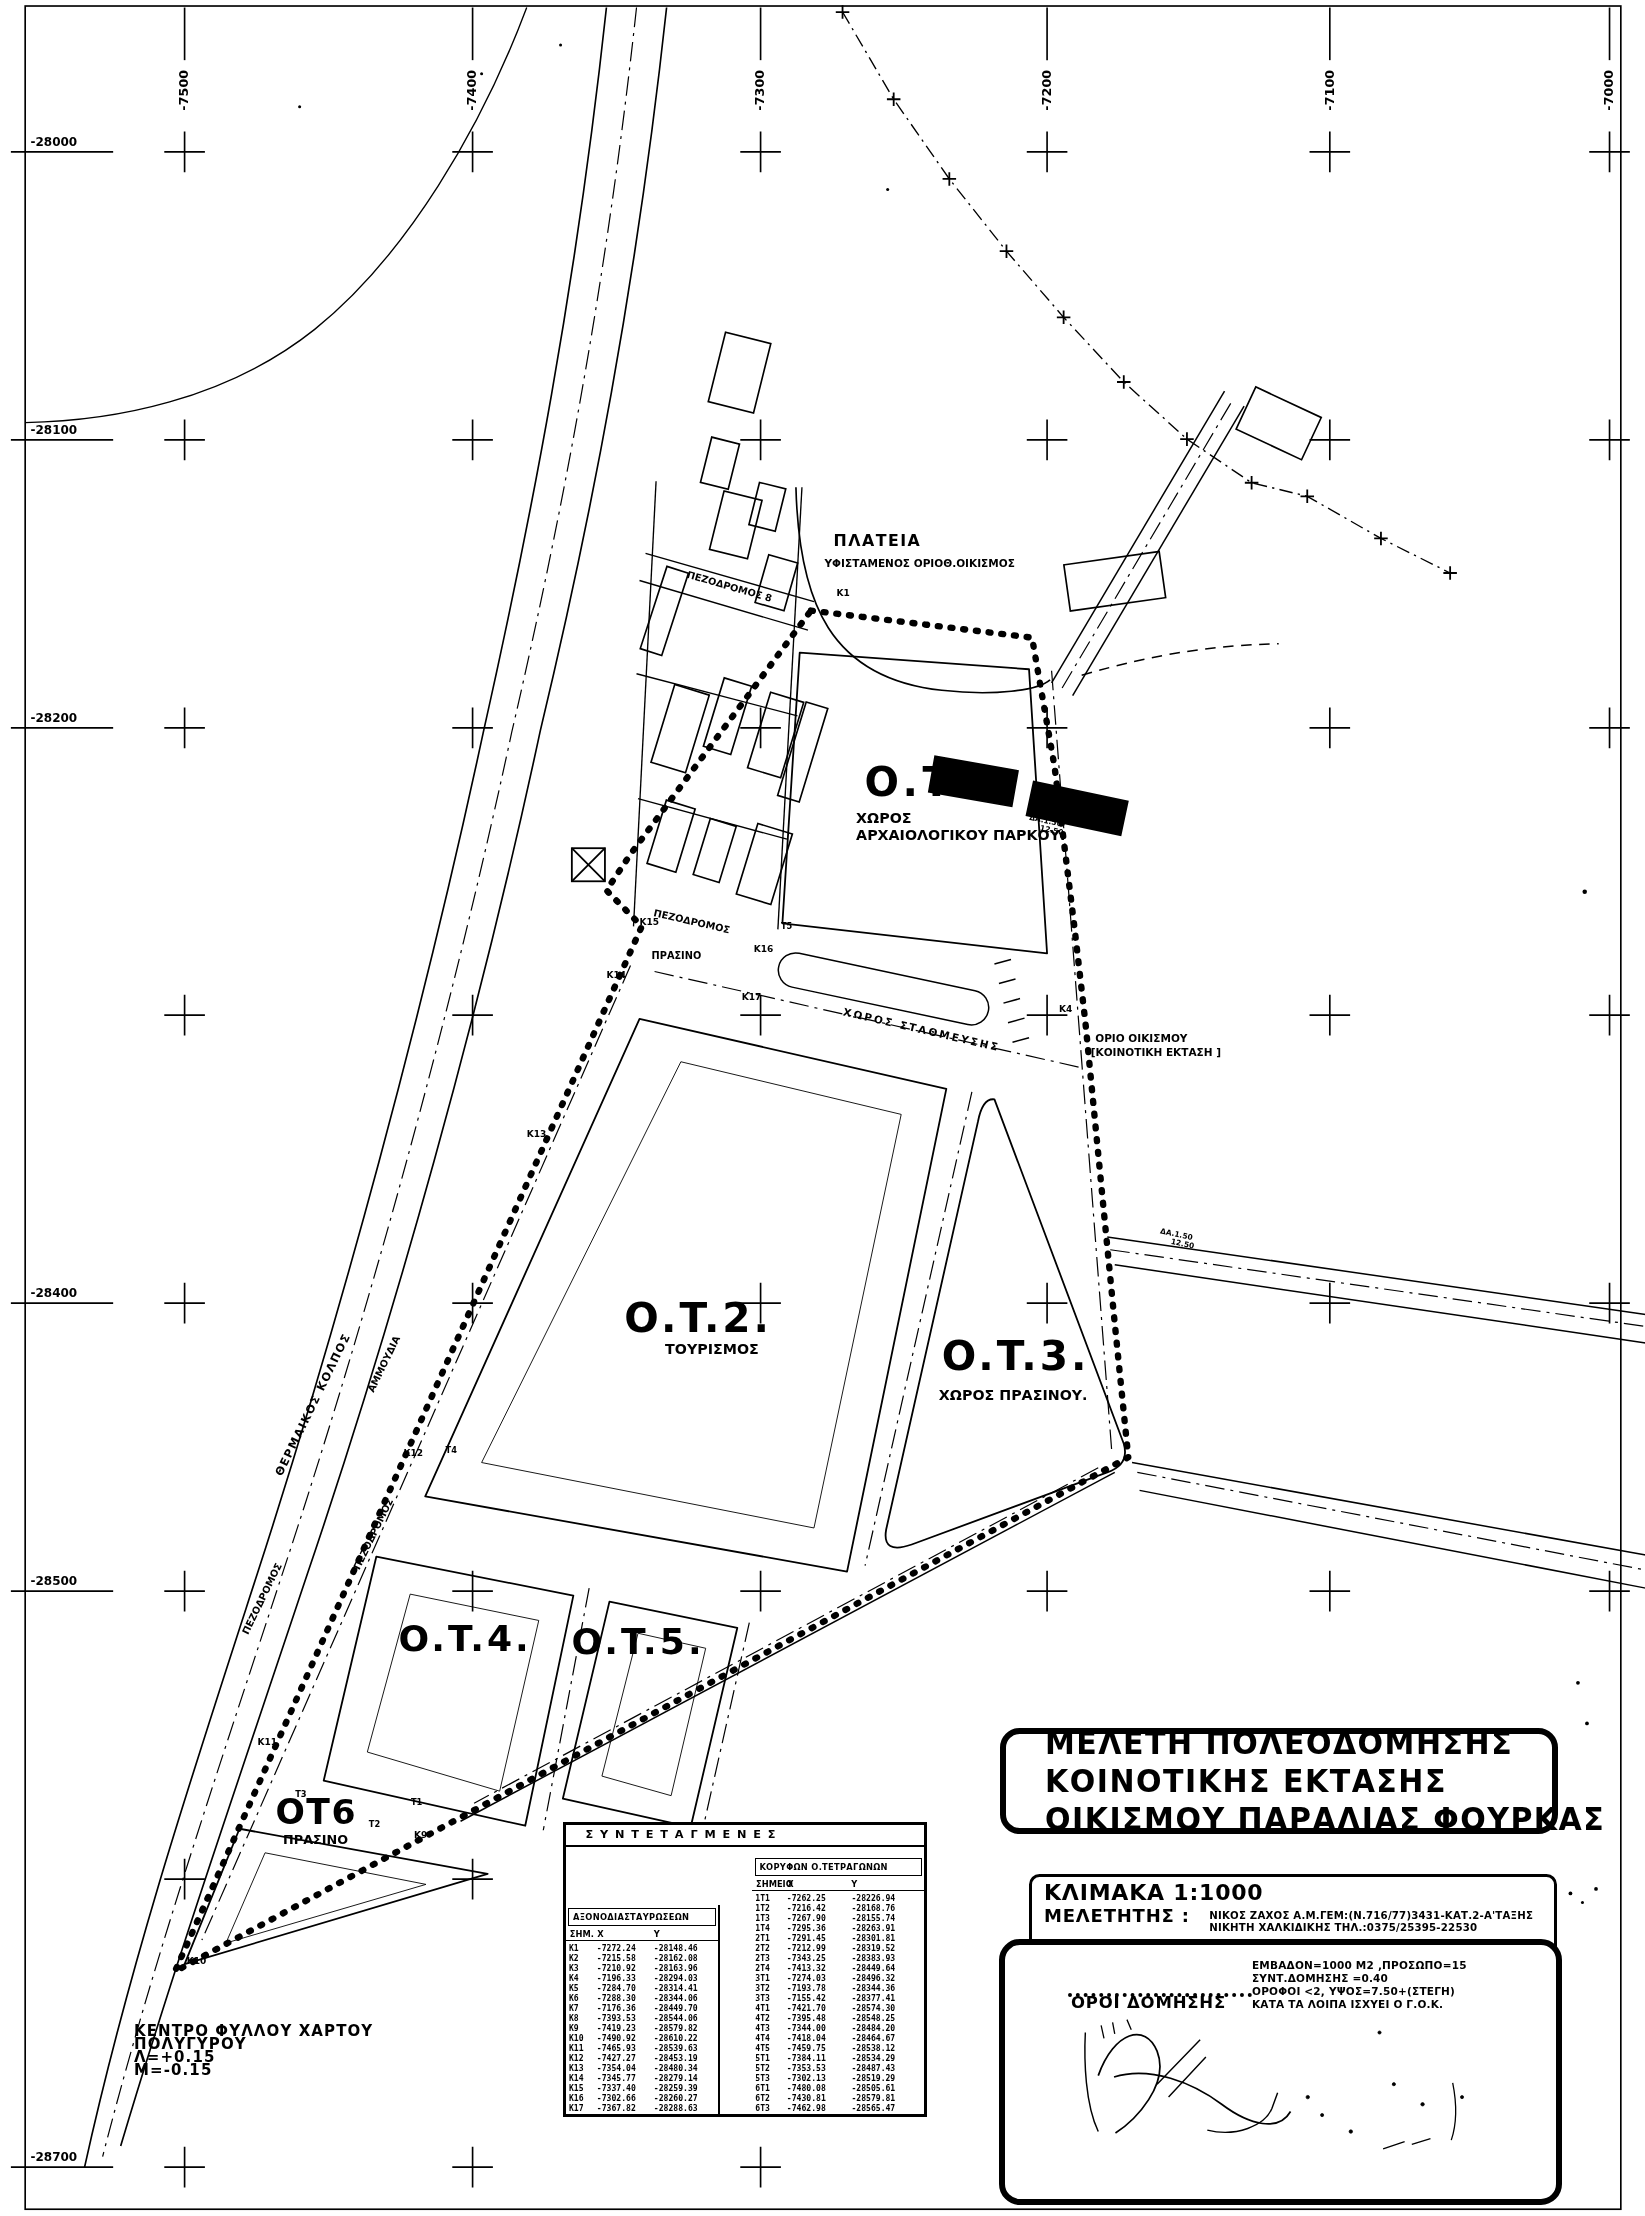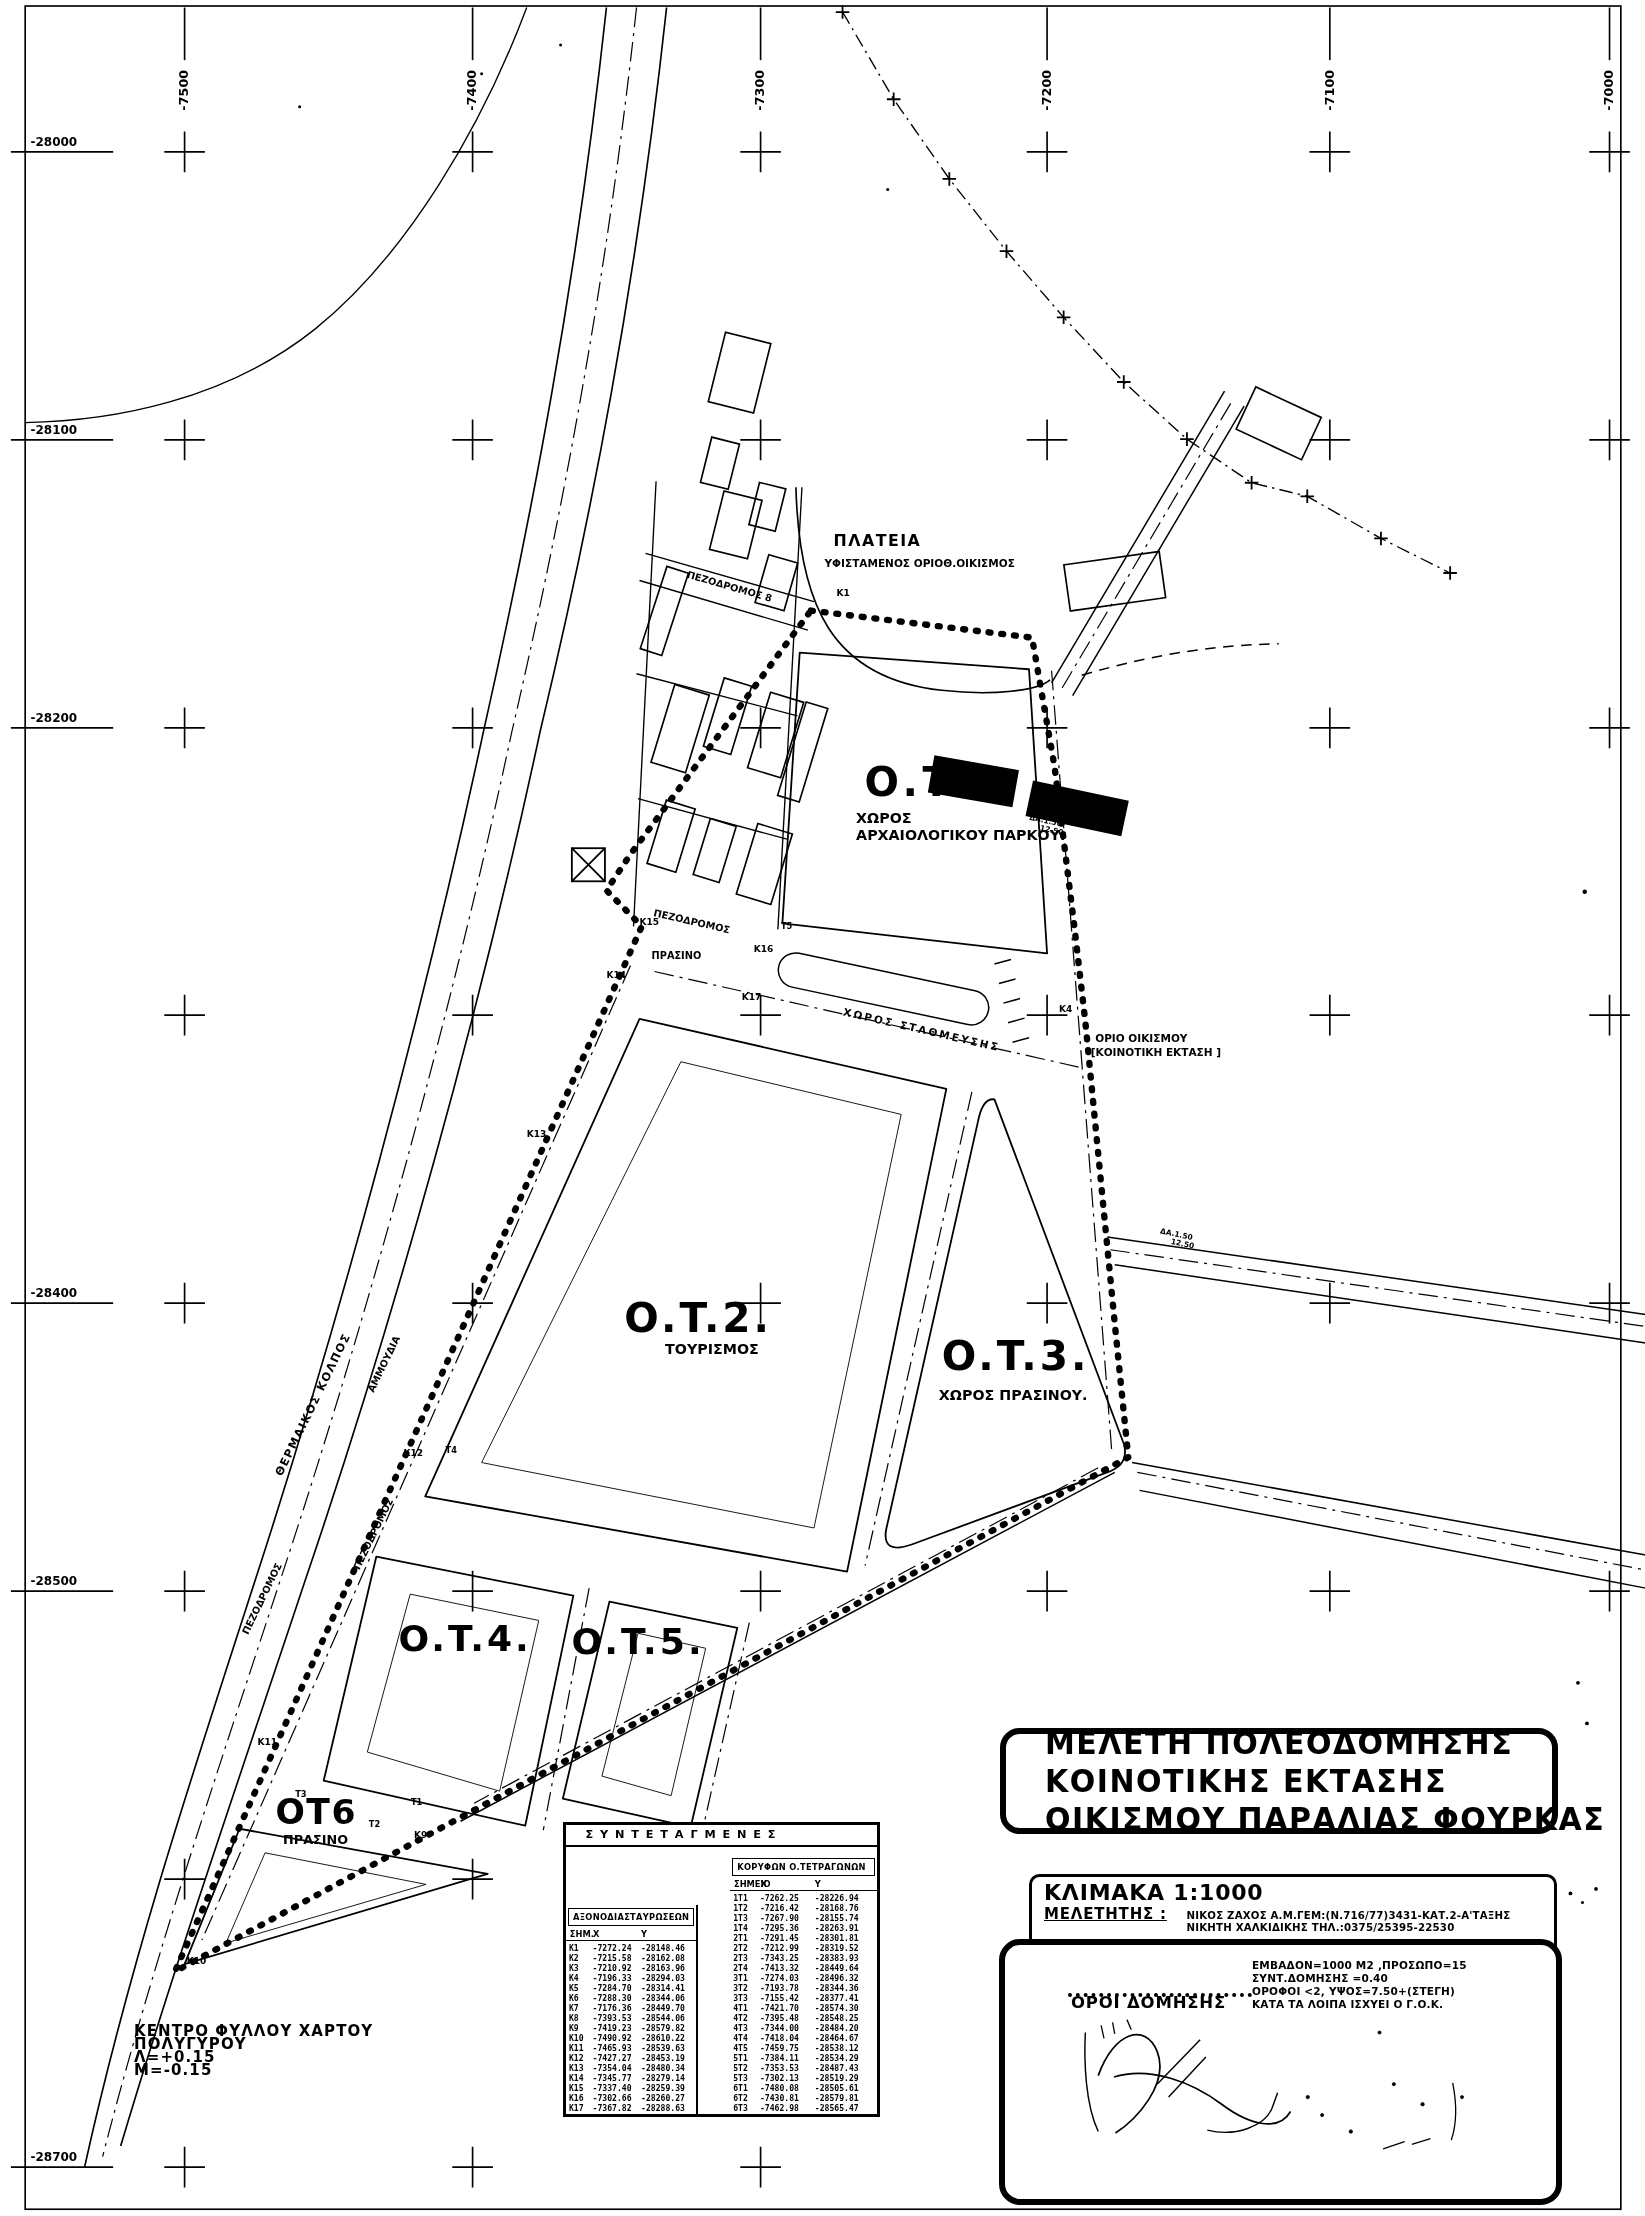--- a/index.html
+++ b/index.html
@@ -7,32 +7,32 @@
   #drawing{position:absolute;left:0;top:0;z-index:1;}
   .overlay{position:absolute;z-index:2;background:#fff;border:solid #000;box-sizing:border-box;}
   
   #title-block{left:1000px;top:1728px;width:558px;height:106px;border-width:6.8px;border-radius:19.6px;
     display:flex;flex-direction:column;justify-content:center;padding-left:39px;}
   .title-line{font-size:30px;font-weight:bold;letter-spacing:1.5px;line-height:38px;white-space:nowrap;transform:scaleY(1.05);transform-origin:left;}
   
   #scale-block{left:1029px;top:1874px;width:528px;height:84px;border-width:3.8px;border-radius:10.5px;padding:3px 0 0 12px;}
   #scale-label{font-size:22px;font-weight:bold;letter-spacing:0.8px;}
   #designer-row{display:flex;align-items:flex-start;gap:19.6px;margin-top:0px;}
-  #designer-label{font-size:15px;font-weight:bold;letter-spacing:0.8px;text-decoration:underline;}
+  #designer-label{font-size:18px;font-weight:bold;letter-spacing:0.8px;}
   #designer-lines{padding-top:4.5px;}
   .designer-line{font-size:10.2px;font-weight:bold;line-height:12.8px;letter-spacing:0.2px;white-space:nowrap;}
   
   #terms-block{left:999px;top:1939px;width:563px;height:266px;border-width:6px;border-radius:21px;}
   #terms-head{position:absolute;left:66px;top:24px;font-size:16.5px;font-weight:bold;letter-spacing:0.8px;margin-top:24px;}
   #terms-underline{position:absolute;left:63px;top:48px;width:184px;border-bottom:4.5px dotted #000;}
   #terms-lines{position:absolute;left:247px;top:13.5px;}
   .terms-line{font-size:10.5px;font-weight:bold;line-height:13px;letter-spacing:0.2px;white-space:nowrap;}
   #sig-svg{position:absolute;left:0;top:0;width:100%;height:100%;}
   
-  #table-block{left:563px;top:1822px;width:317px;height:295px;border-width:3px;display:flex;flex-direction:column;}
+  #table-block{left:563px;top:1822px;width:364px;height:295px;border-width:3px;display:flex;flex-direction:column;}
   #table-title{height:20.3px;border-bottom:2.3px solid #000;font-size:11.3px;font-weight:bold;letter-spacing:6.8px;padding-left:19.6px;line-height:19.6px;overflow:hidden;white-space:nowrap;}
   #table-cols{flex:1;display:flex;min-height:0;align-items:flex-end;}
   .tcol{display:flex;flex-direction:column;min-width:0;}
   #tcol-left{width:47%;border-right:2.3px solid #000;}
   #tcol-right{width:53%;padding-left:32px;}
   .tsubhead{margin:2.3px 2.3px 0 2.3px;border:1.5px solid #000;font-size:8.3px;font-weight:bold;padding:3px 3.8px;white-space:nowrap;overflow:hidden;letter-spacing:0.3px;}
   .tcolhead{display:flex;font-size:8.3px;font-weight:bold;padding:3px 3.8px 1.5px 3.8px;border-bottom:1.5px solid #000;}
   .trows{flex:1;padding:1.5px 3px;overflow:hidden;font-family:"DejaVu Sans Mono","Liberation Mono",monospace;font-size:8.1px;font-weight:bold;}
   .trow{display:flex;line-height:10px;white-space:nowrap;}
   .c0{width:19%;} .c1{width:39%;} .c2{width:42%;}

